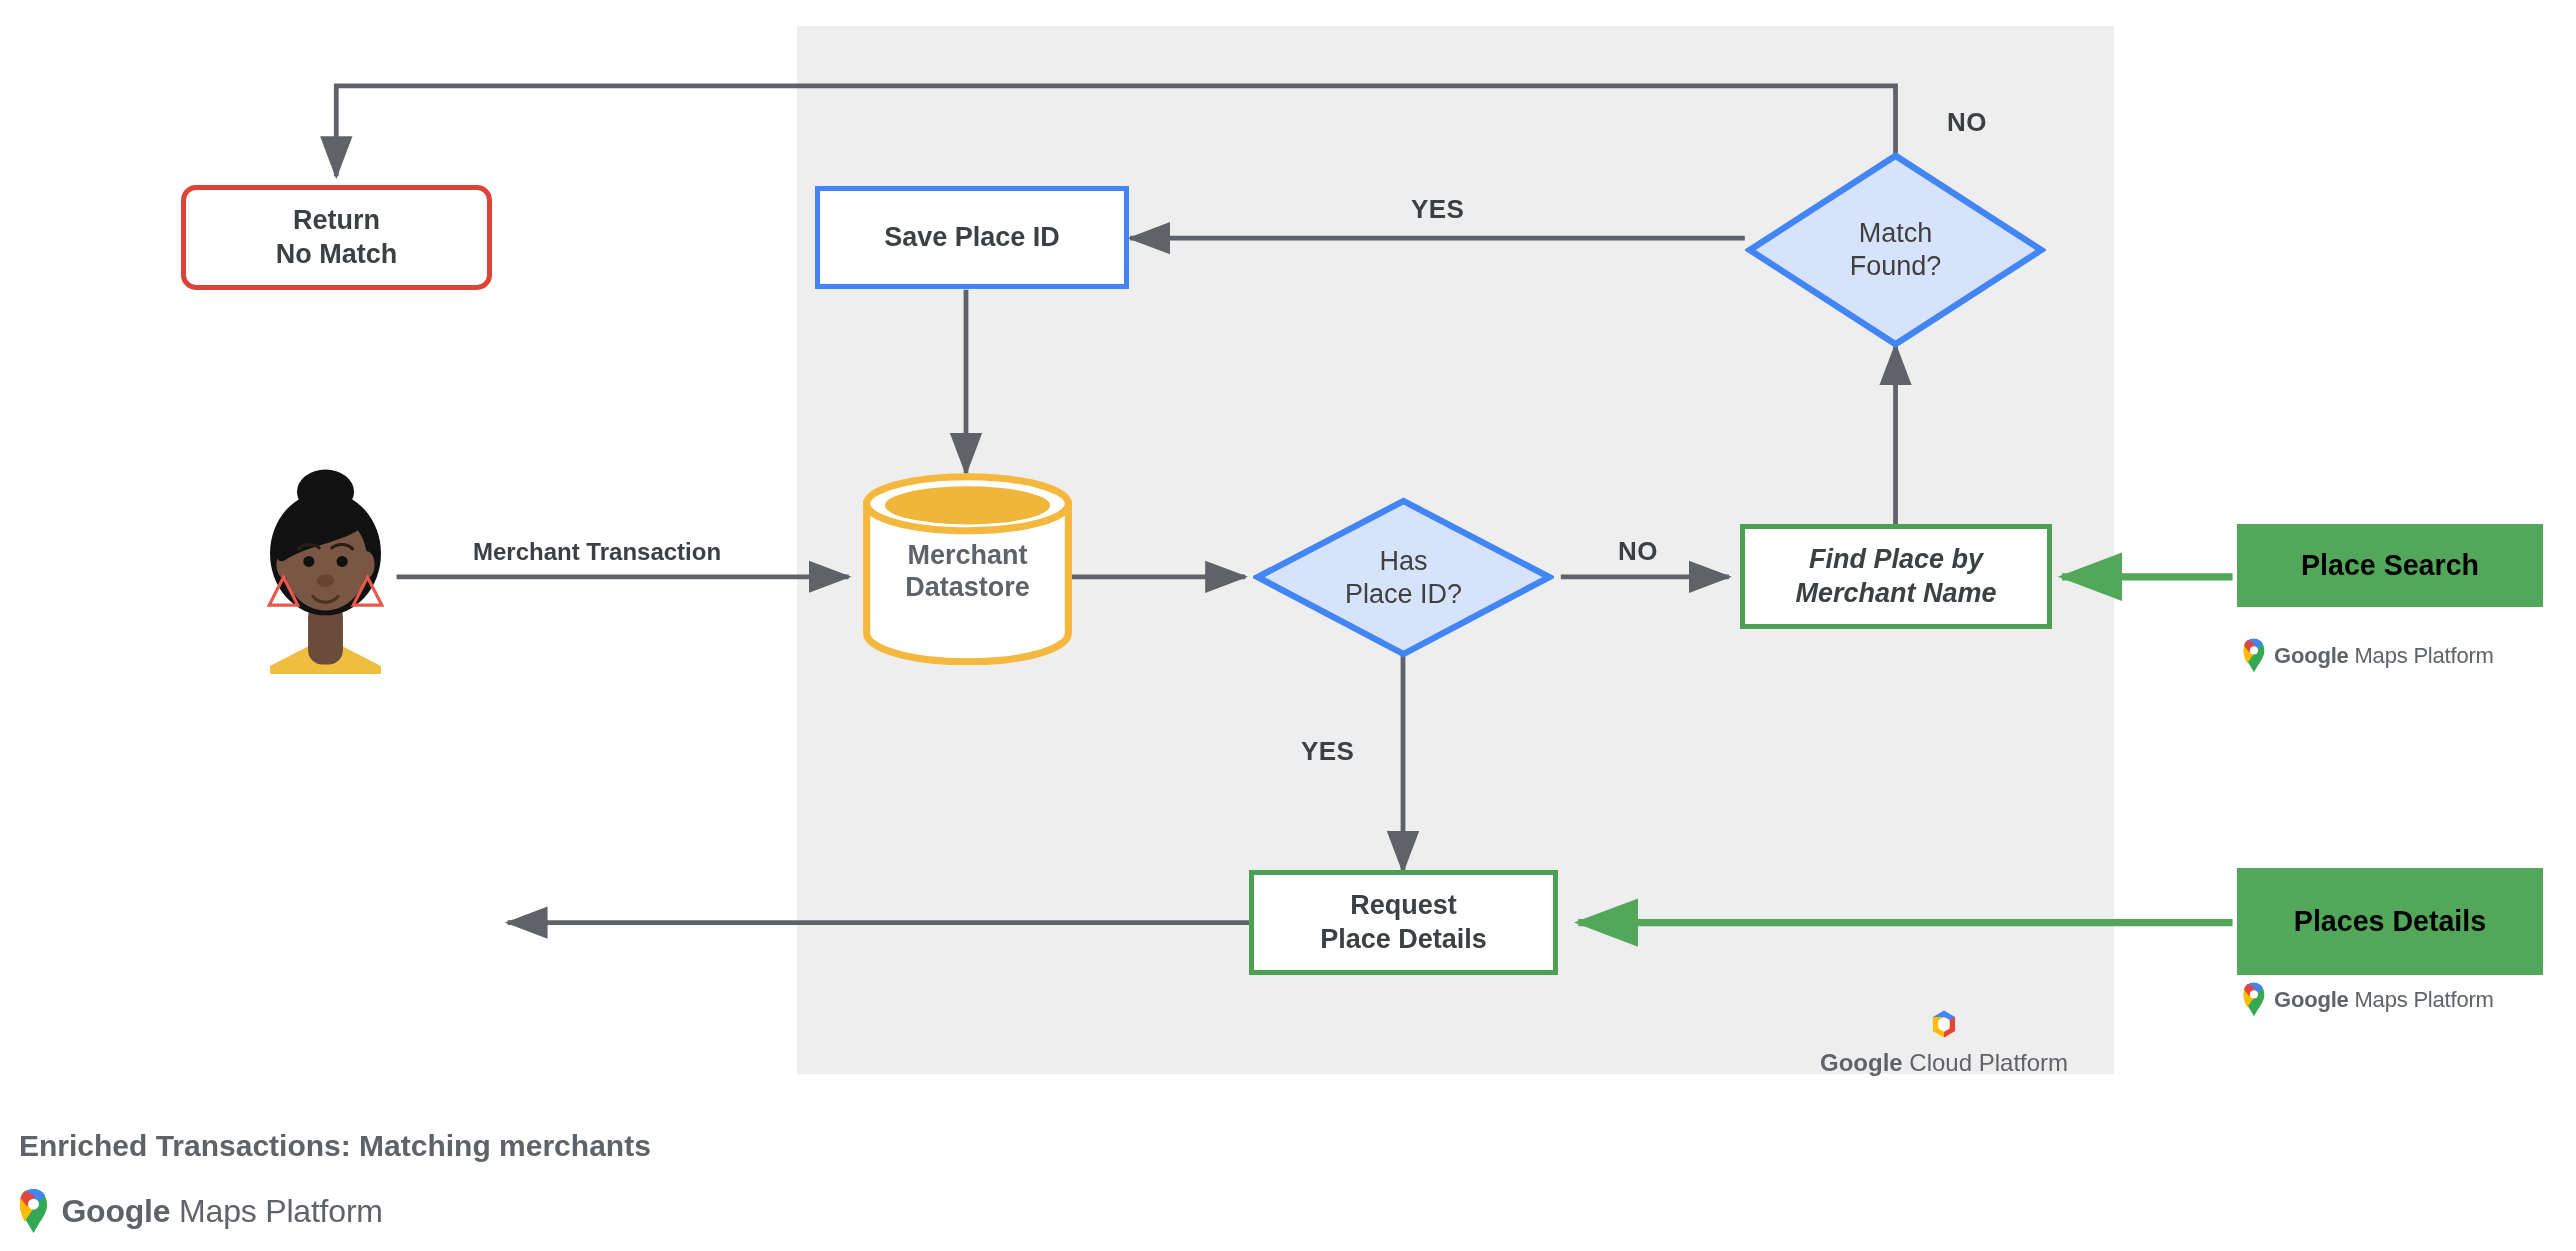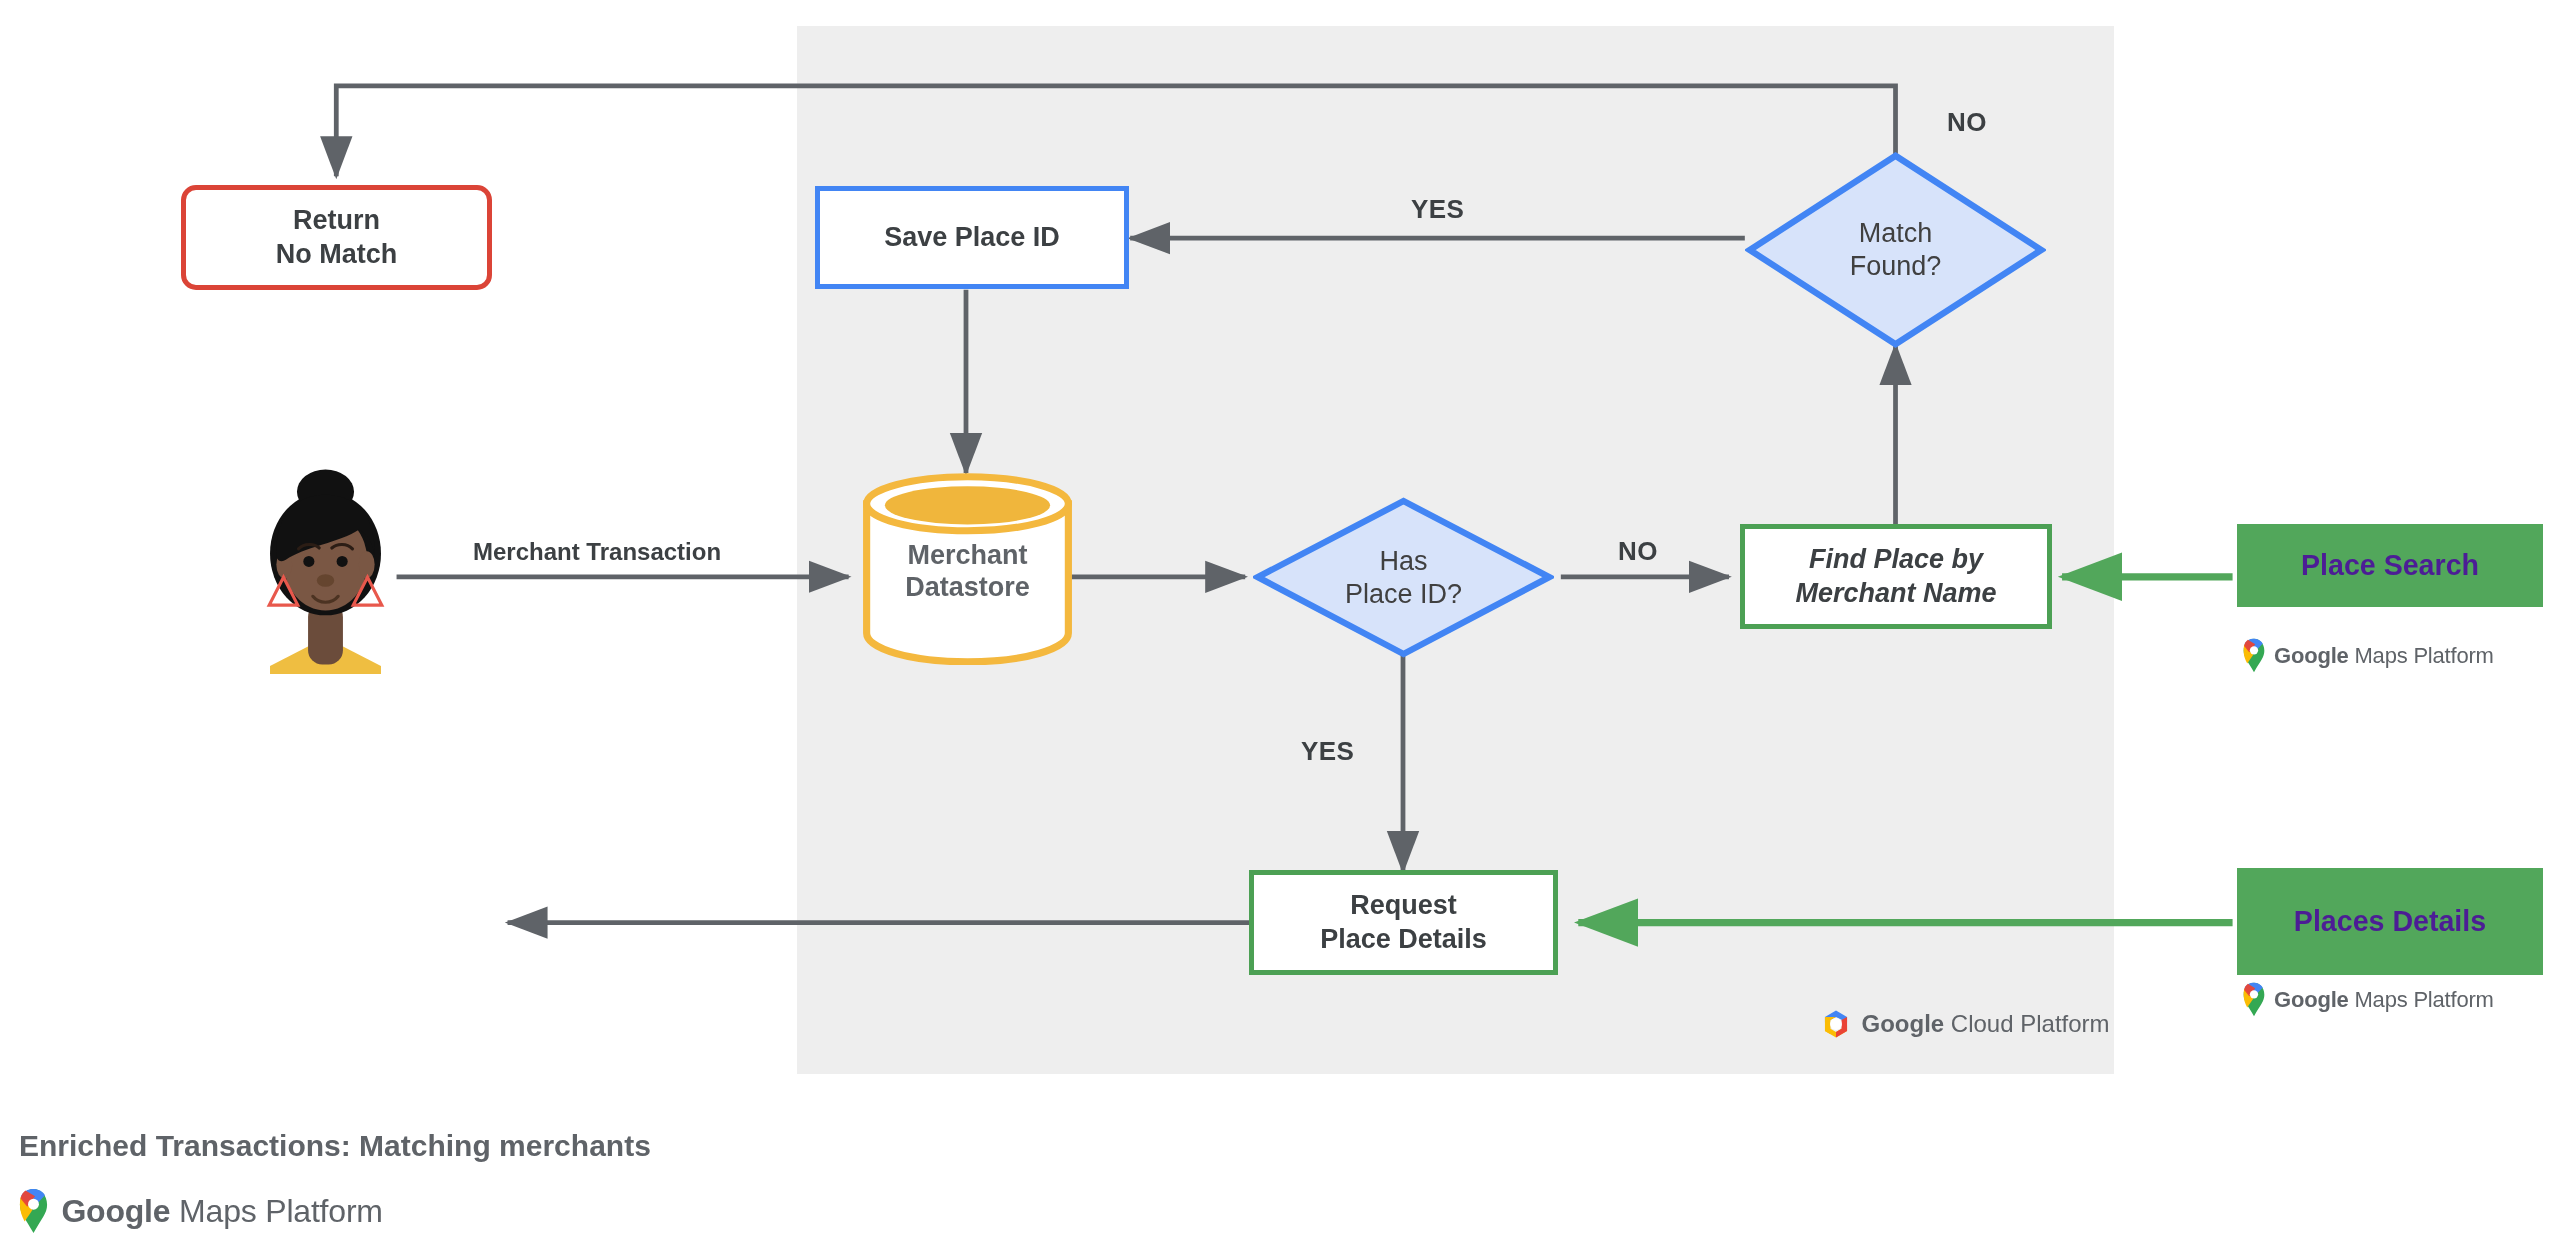--- a/index.html
+++ b/index.html
@@ -52,21 +52,21 @@
     font-size: 27px;
     color: #3c4043;
   }
   .box.red    { border-color: #DB4437; border-width: 5.6px; }
   .box.blue   { border-color: #4285F4; border-width: 5.6px; }
   .box.green  { border-color: #4CA054; border-width: 5.6px; }
   .box.yellow { border-color: #F4B83E; border-width: 5.6px; }
 
   .solidgreen {
     background: #52A75B;
-    color: #4c1d95;
+    color: #000000;
     font-weight: bold;
     font-size: 28.6px;
     border: none;
   }
 
   .edge-label {
     position: absolute;
     font-size: 24px;
     font-weight: bold;
     color: #3c4043;
@@ -124,20 +124,21 @@
     letter-spacing: -0.2px;
   }
   .logo-maps .mtext b { font-weight: bold; color:#5f6368; }
 
   .logo-gcp {
     position: absolute;
     display: flex;
     align-items: center;
     gap: 9.5px;
     white-space: nowrap;
+    flex-direction: column;
   }
   .logo-gcp .gtext { font-size: 24px; color: #5f6368; }
   .logo-gcp .gtext b { font-weight: bold; }
 
   .caption {
     position: absolute;
     font-size: 30px;
     font-weight: bold;
     color: #5f6368;
     white-space: nowrap;

